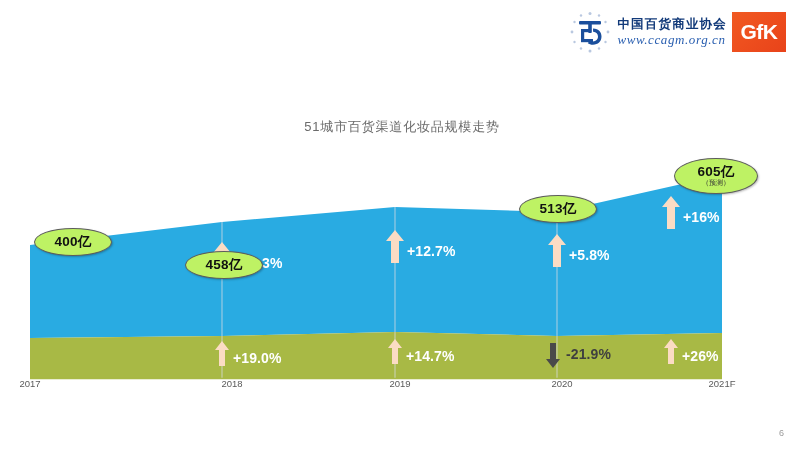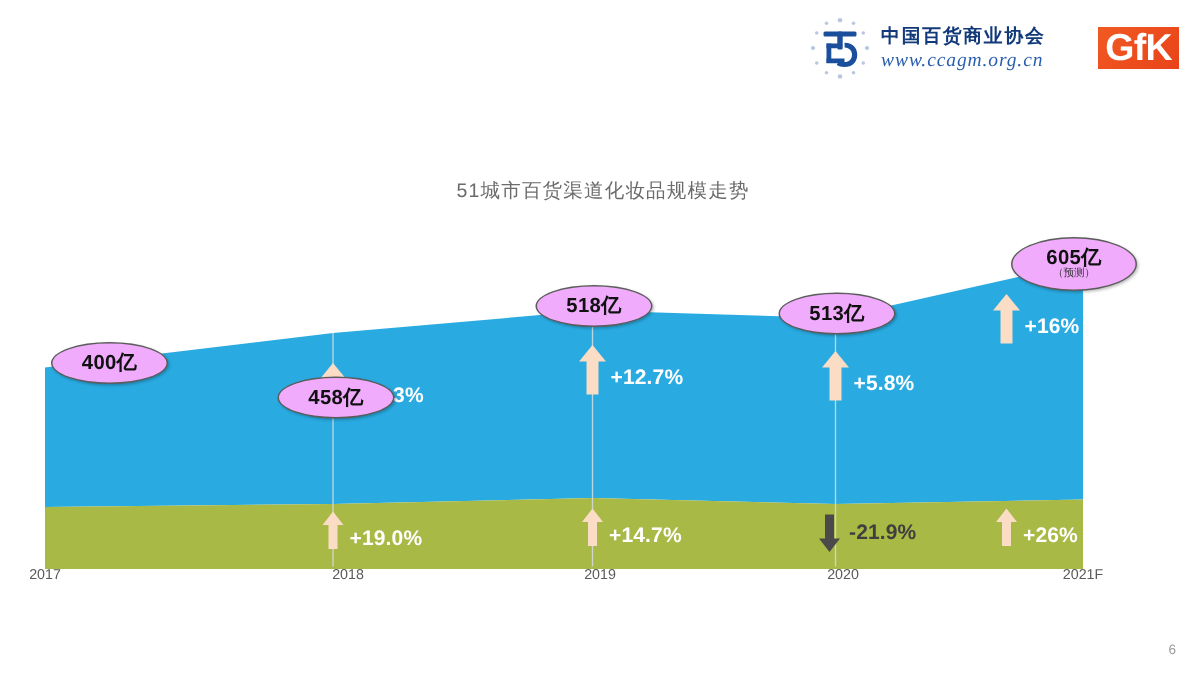--- a/index.html
+++ b/index.html
@@ -15,33 +15,33 @@
   
   .header{position:absolute;left:0;top:0;width:800px;height:92px;}
   .title-block{
     position:absolute;left:30px;top:22px;width:520px;
     color:#111111;font-weight:bold;font-size:17.5px;line-height:26px;
     letter-spacing:.2px;
   }
   .title-line{display:block;white-space:nowrap;}
 
   
-  .logo-area{position:absolute;right:14px;top:8px;height:48px;display:flex;align-items:center;gap:30px;}
+  .logo-area{position:absolute;right:14px;top:8px;height:48px;display:flex;align-items:center;}
   .ccagm{display:flex;align-items:center;height:48px;}
   .ccagm-mark{position:relative;width:46px;height:46px;margin-right:4px;}
   .ccagm-text{display:flex;flex-direction:column;justify-content:center;line-height:1;}
   .ccagm-cn{font-size:12.5px;color:#123a7a;font-weight:bold;letter-spacing:1.2px;
             font-family:"Liberation Serif","DejaVu Serif",serif;white-space:nowrap;}
   .ccagm-url{font-size:13px;color:#2a5fb0;letter-spacing:.6px;margin-top:3px;white-space:nowrap;
              font-family:"Liberation Serif","DejaVu Serif",serif;font-style:italic;}
   .gfk{
-    width:54px;height:28px;margin-left:5px;
+    width:54px;height:40px;margin-left:5px;
     background:linear-gradient(135deg,#f05a22 0%,#ee4f1e 45%,#e8431a 100%);
     display:flex;align-items:center;justify-content:center;
-    color:#fff;font-size:25px;font-weight:bold;letter-spacing:-.5px;
+    color:#fff;font-size:21px;font-weight:bold;letter-spacing:-.5px;
     font-family:"Liberation Sans","DejaVu Sans",sans-serif;
     text-align:center;
   }
 
   
   .chart-title{
     position:absolute;left:2px;top:118px;width:800px;text-align:center;
     font-size:13px;color:#6b6b6b;letter-spacing:.8px;
   }
   .legend{
@@ -52,21 +52,21 @@
   .legend-item{display:flex;align-items:center;gap:5px;}
   .legend-swatch{width:8px;height:8px;display:inline-block;}
 
   .plot{position:absolute;left:0;top:150px;width:800px;height:235px;}
   .plot svg{display:block;}
 
   
   .callout{
     position:absolute;
     border:1.1px solid #5c5c5c;border-radius:50%;
-    background:#f0abfc;
+    background:#bef264;
     display:flex;flex-direction:column;align-items:center;justify-content:center;
     color:#111;font-weight:bold;
     box-shadow:1px 1px 2px rgba(0,0,0,.25);
   }
   .callout .v{font-size:13.5px;line-height:14px;letter-spacing:.2px;}
   .callout .sub{font-size:7px;font-weight:normal;line-height:8px;color:#333;margin-top:0px;}
 
   
   .pct{position:absolute;font-size:14px;font-weight:bold;letter-spacing:.1px;}
   .pct.on-blue{color:#ffffff;}
@@ -181,23 +181,20 @@
     <div class="pct on-green" style="left:406px;top:198px;">+14.7%</div>
     <div class="pct dark" style="left:566px;top:196px;">-21.9%</div>
     <div class="pct on-green" style="left:682px;top:198px;">+26%</div>
 
     <div class="callout" style="left:34px;top:78px;width:76px;height:26px;">
       <span class="v">400亿</span>
     </div>
     <div class="callout" style="left:185px;top:62px;width:76px;height:26px;margin-top:39px;">
       <span class="v">458亿</span>
     </div>
-    <div class="callout" style="left:357px;top:40px;width:76px;height:26px;">
-      <span class="v">518亿</span>
-    </div>
     <div class="callout" style="left:519px;top:45px;width:76px;height:26px;">
       <span class="v">513亿</span>
     </div>
     <div class="callout" style="left:674px;top:8px;width:82px;height:34px;">
       <span class="v">605亿</span>
       <span class="sub">（预测）</span>
     </div>
   </div>
 
   <div class="axis">

